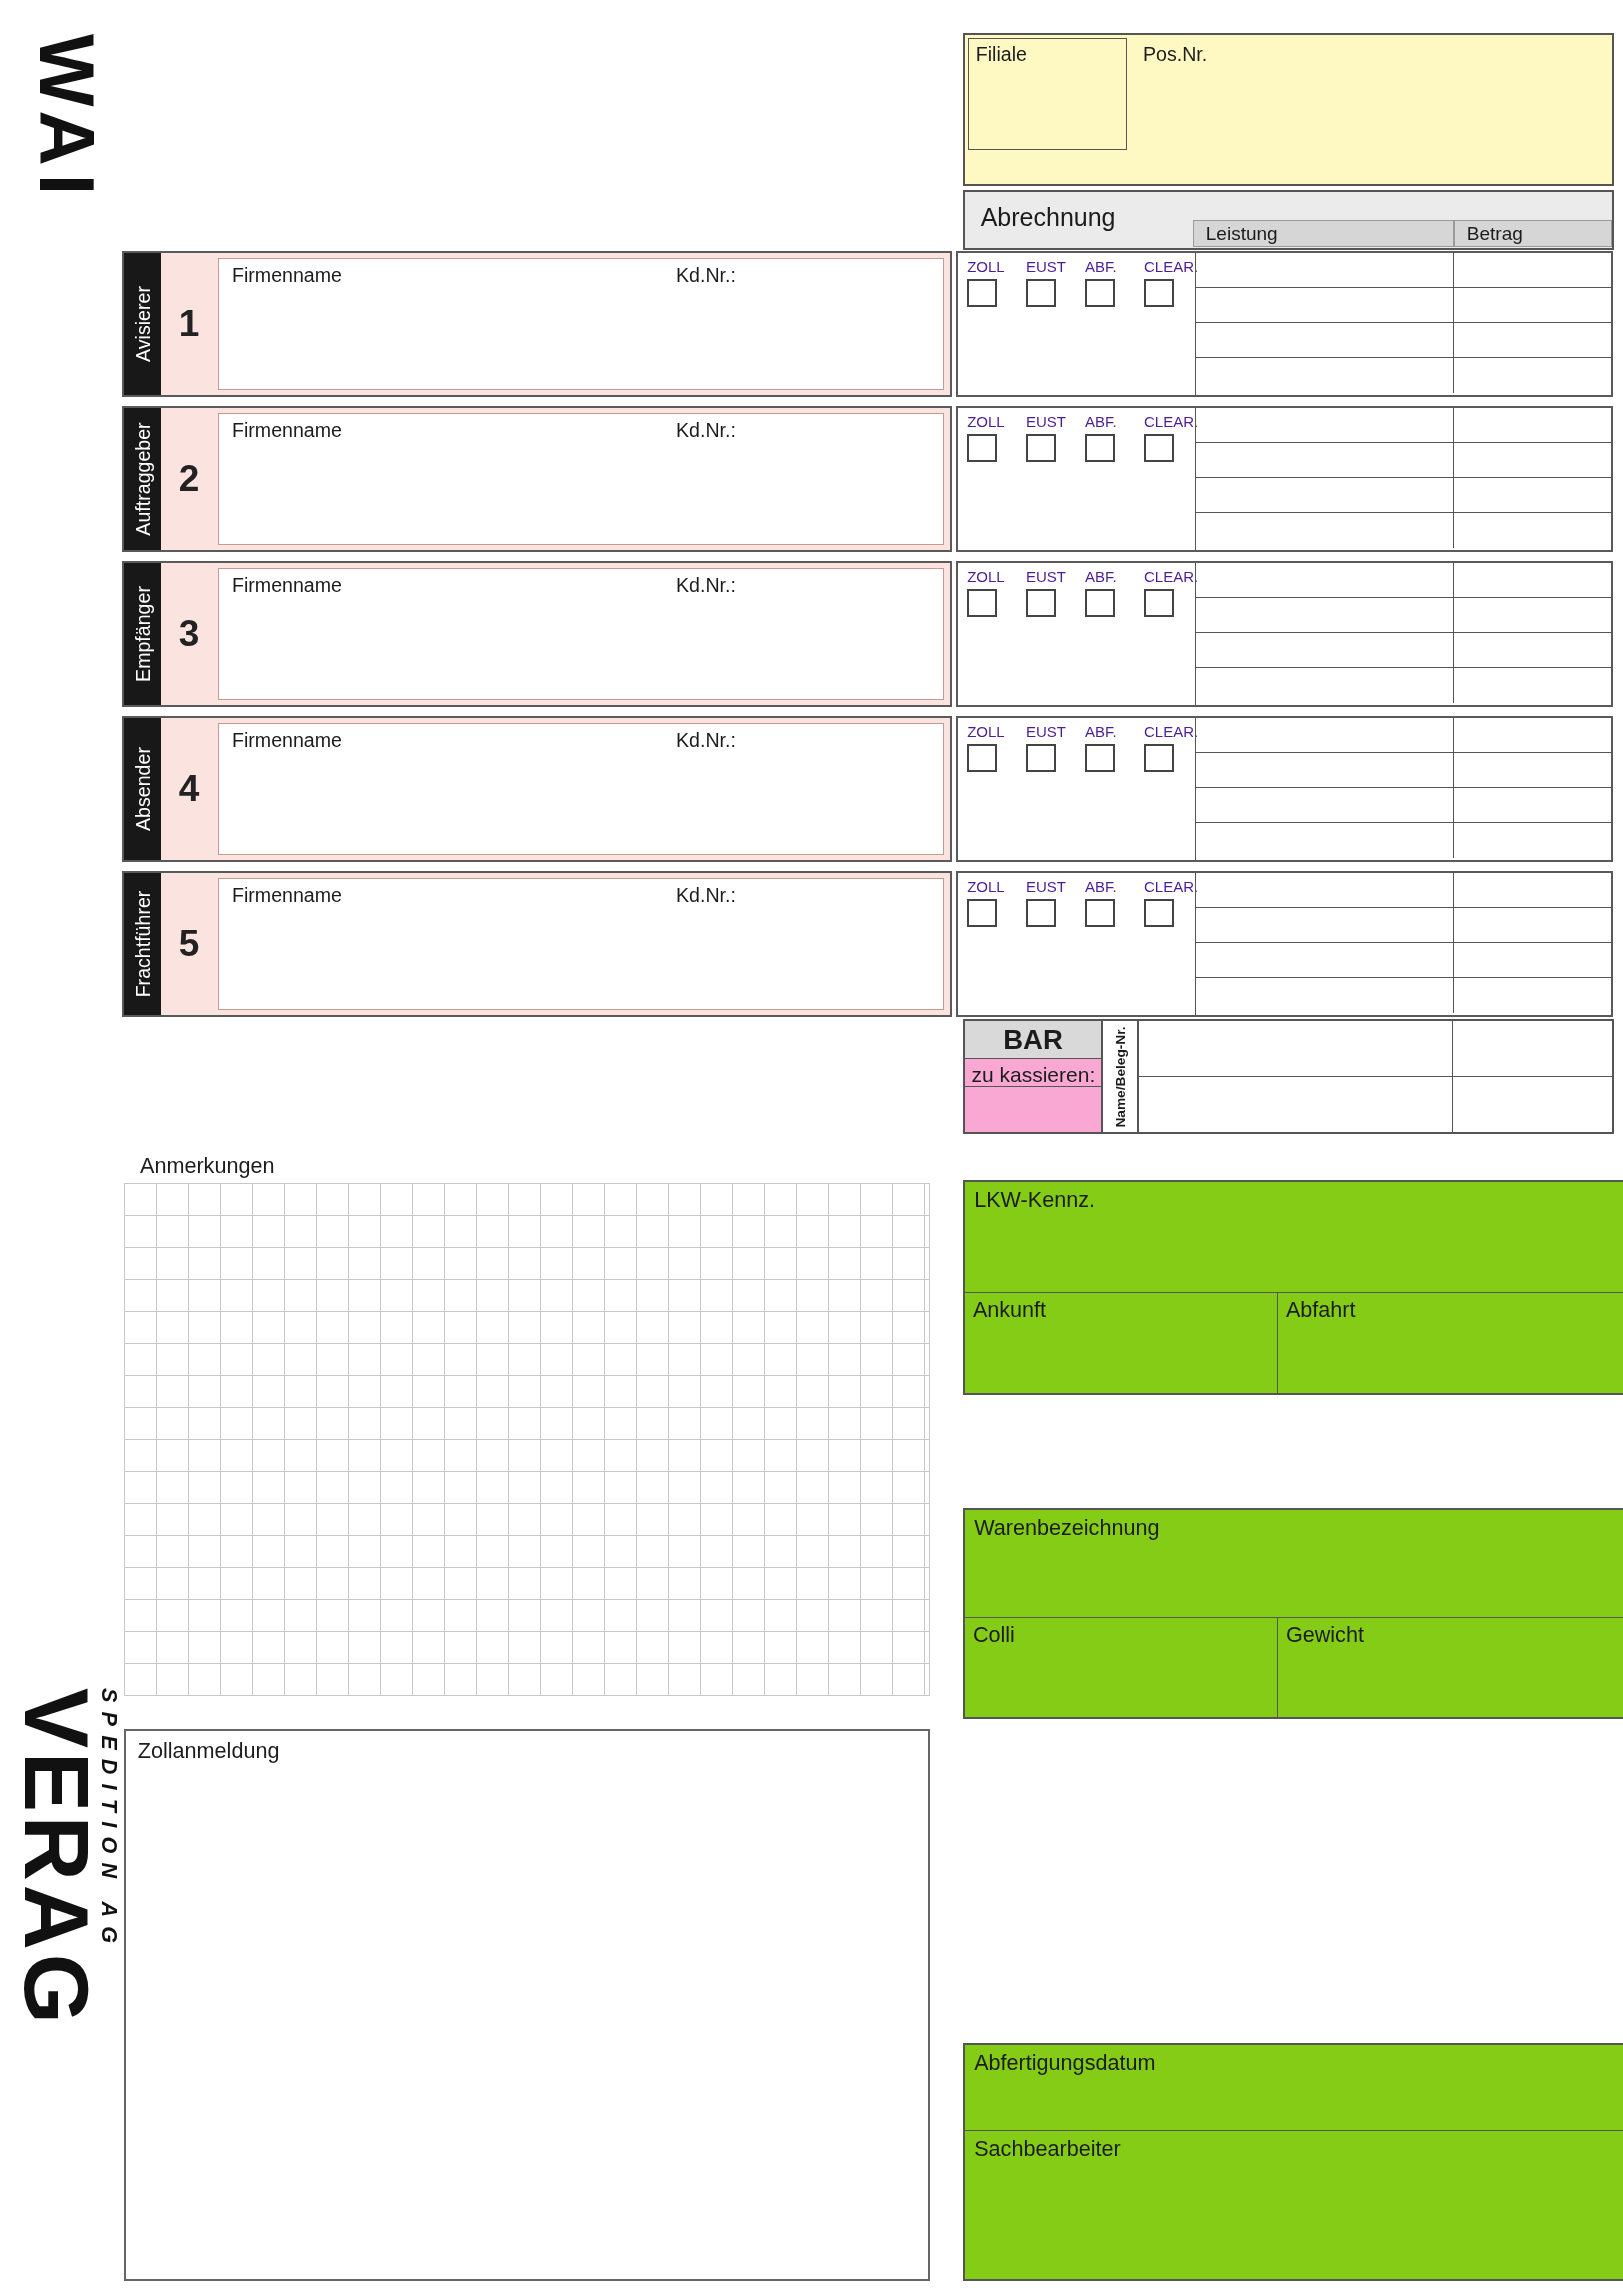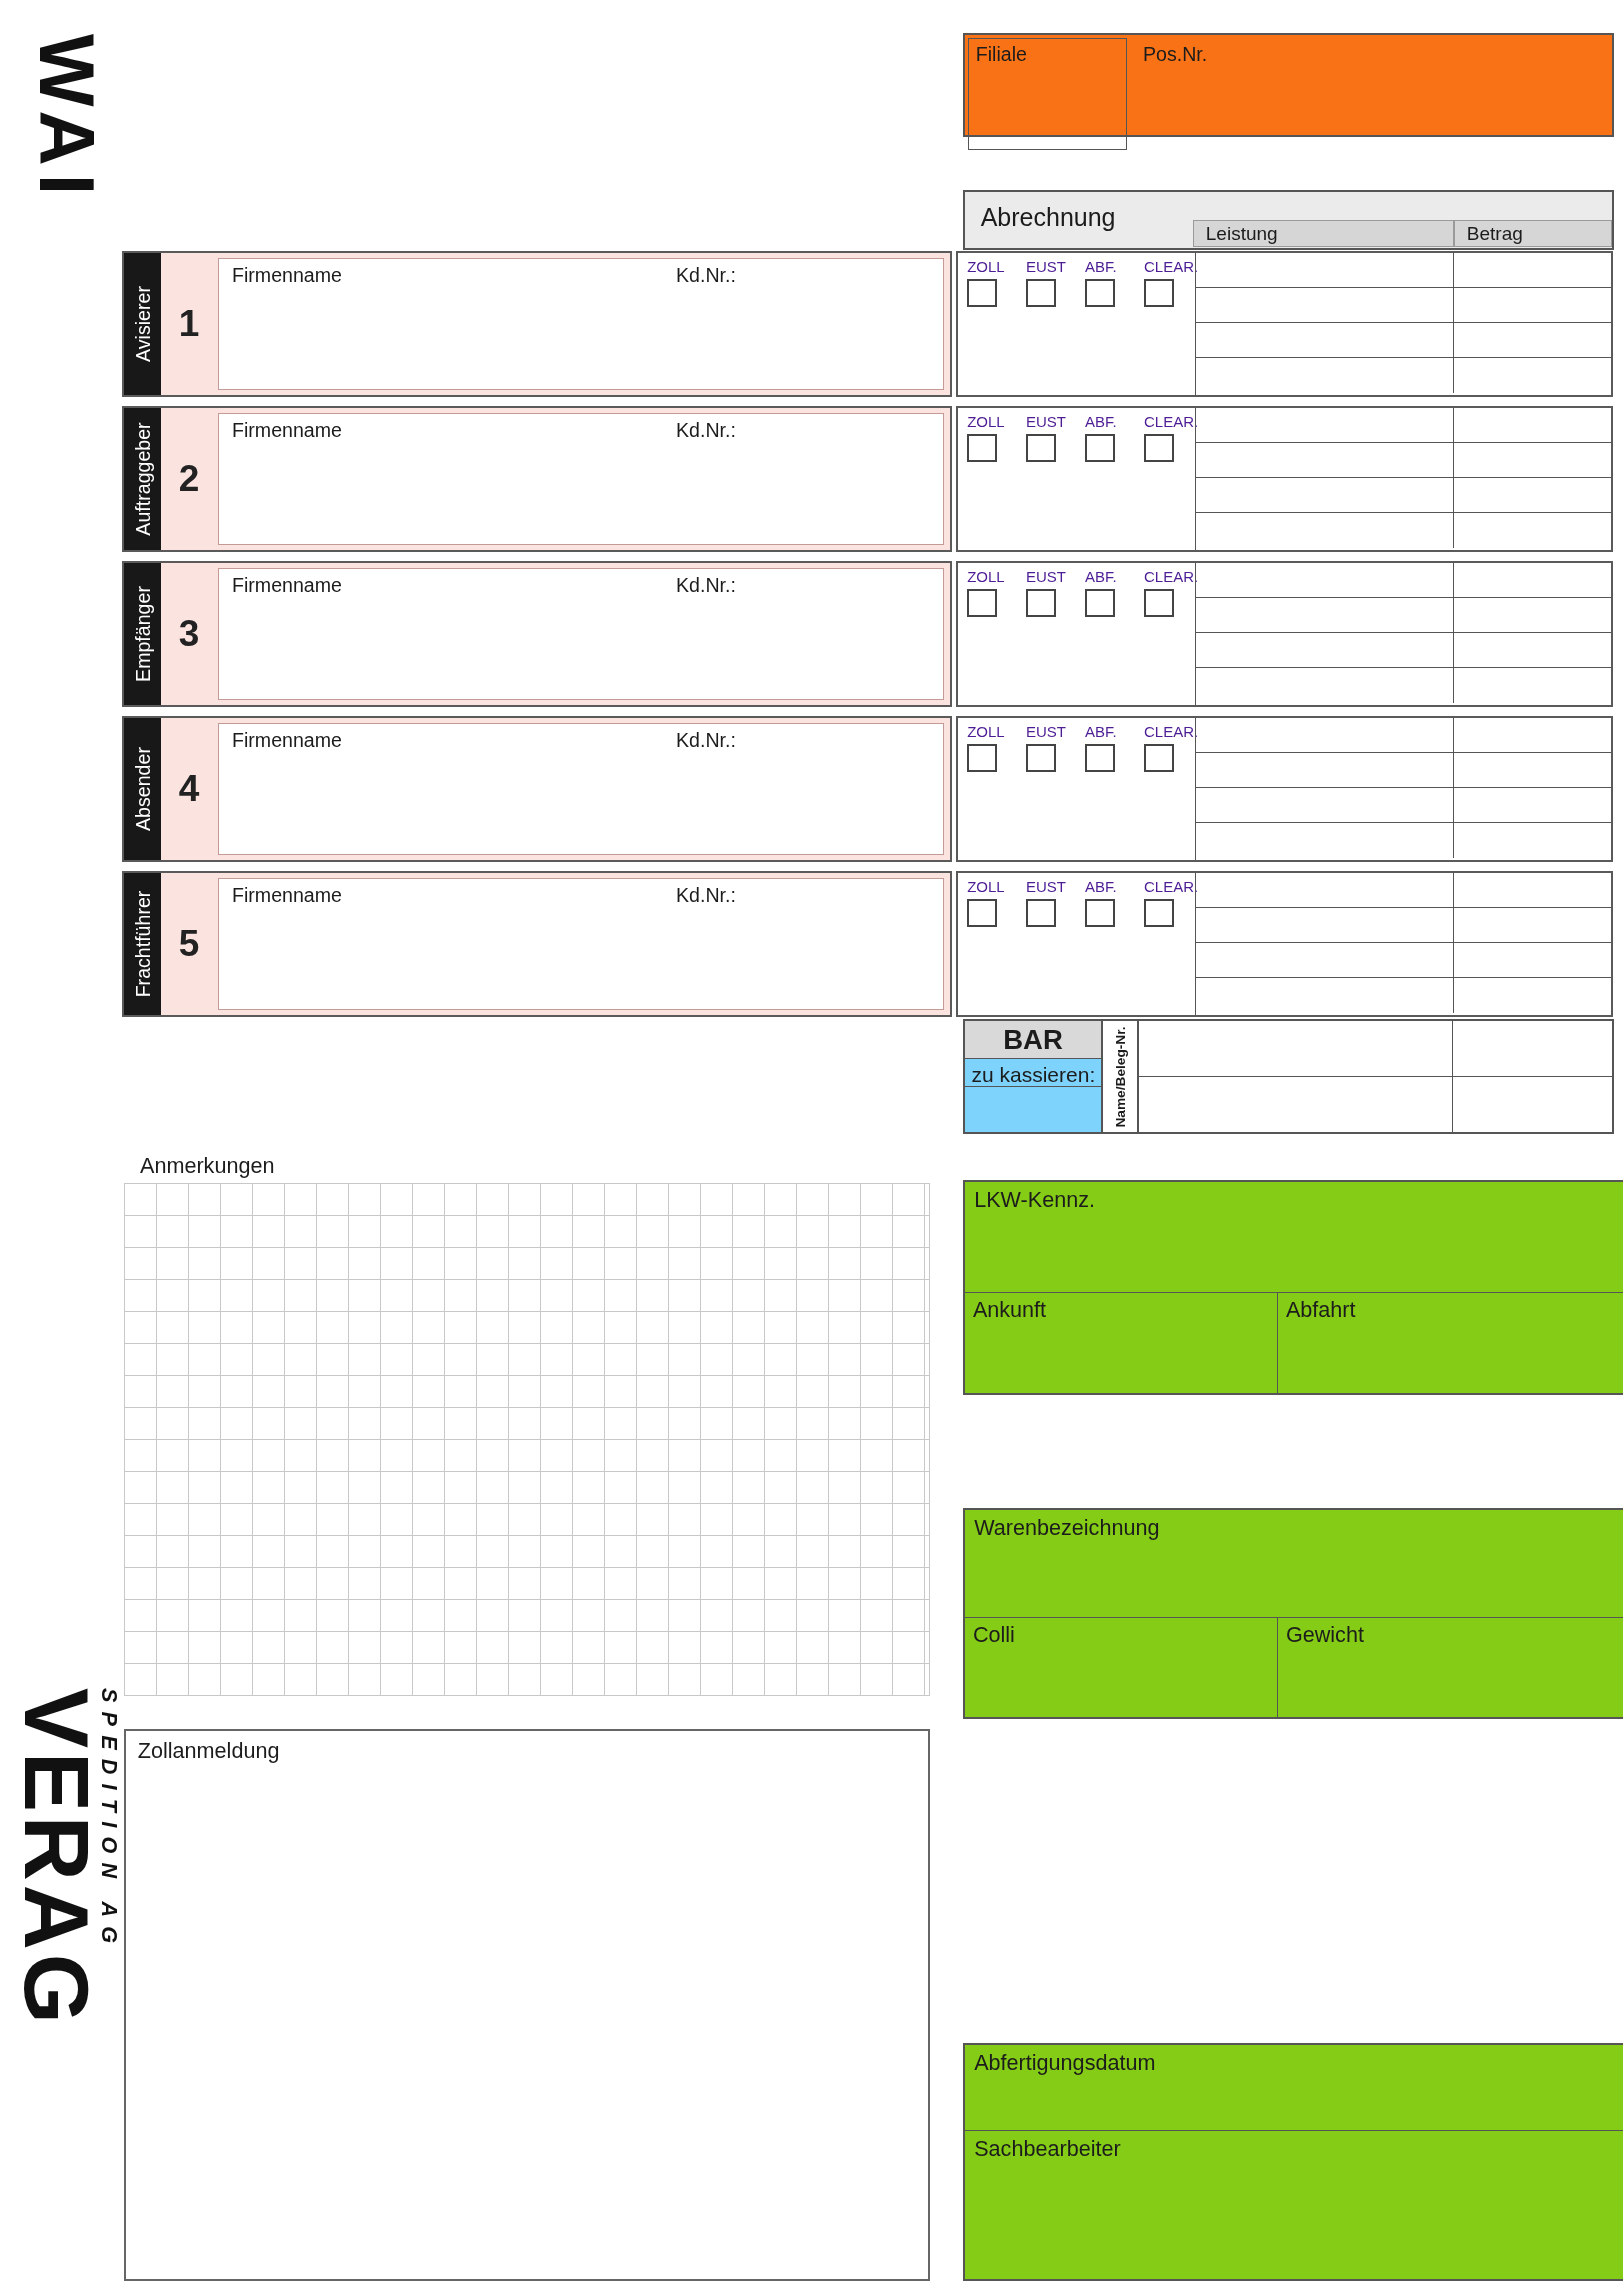--- a/index.html
+++ b/index.html
@@ -17,21 +17,21 @@
   }
 
   
   #top-header{position:absolute;left:118px;top:37px;width:826px;height:119px;background:#dcdcdc;}
   #abfertigungsart-label{position:absolute;left:65px;top:11.8px;font-size:25px;}
   #abfertigungsart-input{position:absolute;left:44px;top:43px;width:577px;height:68px;background:#fff;border:1.3px solid #b0b0b0;}
   #anzahl-label{position:absolute;left:628px;top:14.4px;font-size:23px;}
   #anzahl-input{position:absolute;left:628px;top:43px;width:192px;height:68px;background:#fff;border:1.3px solid #b0b0b0;}
 
   
-  #filiale-box{position:absolute;left:963px;top:33px;width:651px;height:104px;border:2px solid #555;background:#f97316;box-sizing:border-box;}
+  #filiale-box{position:absolute;left:963px;top:33px;width:651px;height:153px;border:2px solid #555;background:#fef9c3;box-sizing:border-box;}
   #filiale-cell{position:absolute;left:3.3px;top:3.3px;width:157px;height:110px;border:1.3px solid #555;}
   #filiale-label{position:absolute;left:6.5px;top:3.9px;font-size:19.6px;}
   #posnr-label{position:absolute;left:178px;top:7.9px;font-size:19.6px;}
 
   
   #abrechnung-box{position:absolute;left:963px;top:190px;width:651px;height:60px;background:#ebebeb;border:2px solid #555;box-sizing:border-box;}
   #abrechnung-title{position:absolute;left:15.7px;top:10.5px;font-size:25px;}
   .col-head{position:absolute;top:28px;height:27px;background:#d6d6d6;border:1.3px solid #9a9a9a;box-sizing:border-box;
     font-size:19px;display:flex;align-items:center;padding-left:11.8px;}
   #leistung-head{left:228px;width:261px;}
@@ -53,21 +53,21 @@
   .check-col{position:absolute;top:5.2px;width:55px;}
   .check-lbl{display:block;font-size:15px;color:#4c1d95;}
   .checkbox{display:block;width:30px;height:27.5px;border:2px solid #444;background:#fff;margin-top:3.9px;box-sizing:border-box;}
   .fee-rows{position:absolute;left:237px;top:0;right:0;bottom:0;border-left:1.3px solid #555;}
   .fee-row{height:35px;display:flex;box-sizing:border-box;}
   .fee-row:not(:last-child){border-bottom:1.3px solid #555;}
   .fee-leistung{width:258px;height:100%;border-right:1.3px solid #555;box-sizing:border-box;}
   .fee-betrag{flex:1;height:100%;}
 
   
-  #bar-left{position:absolute;left:963px;top:1019px;width:140px;height:115px;border:2px solid #555;background:#7dd3fc;box-sizing:border-box;}
+  #bar-left{position:absolute;left:963px;top:1019px;width:140px;height:115px;border:2px solid #555;background:#f9a8d4;box-sizing:border-box;}
   #bar-title{height:37px;background:#d9d9d9;border-bottom:1.3px solid #555;display:flex;align-items:center;justify-content:center;
     font-size:27.5px;font-weight:bold;}
   #bar-kassieren-row{height:28px;border-bottom:1.3px solid #555;font-size:21px;padding:3.9px 0 0 6.5px;box-sizing:border-box;}
   #bar-amount-cell{height:44px;}
   #name-beleg-box{position:absolute;left:1103px;top:1019px;width:36px;height:115px;border:2px solid #555;border-left:none;box-sizing:border-box;}
   #name-beleg-text{position:absolute;left:50%;top:50%;transform:translate(-50%,-50%) rotate(-90deg);
     font-size:13.7px;font-weight:bold;white-space:nowrap;}
   #bar-rows{position:absolute;left:1139px;top:1019px;width:475px;height:115px;border:2px solid #555;border-left:none;box-sizing:border-box;}
   .bar-row{height:56px;display:flex;box-sizing:border-box;}
   .bar-row:first-child{border-bottom:1.3px solid #555;}

